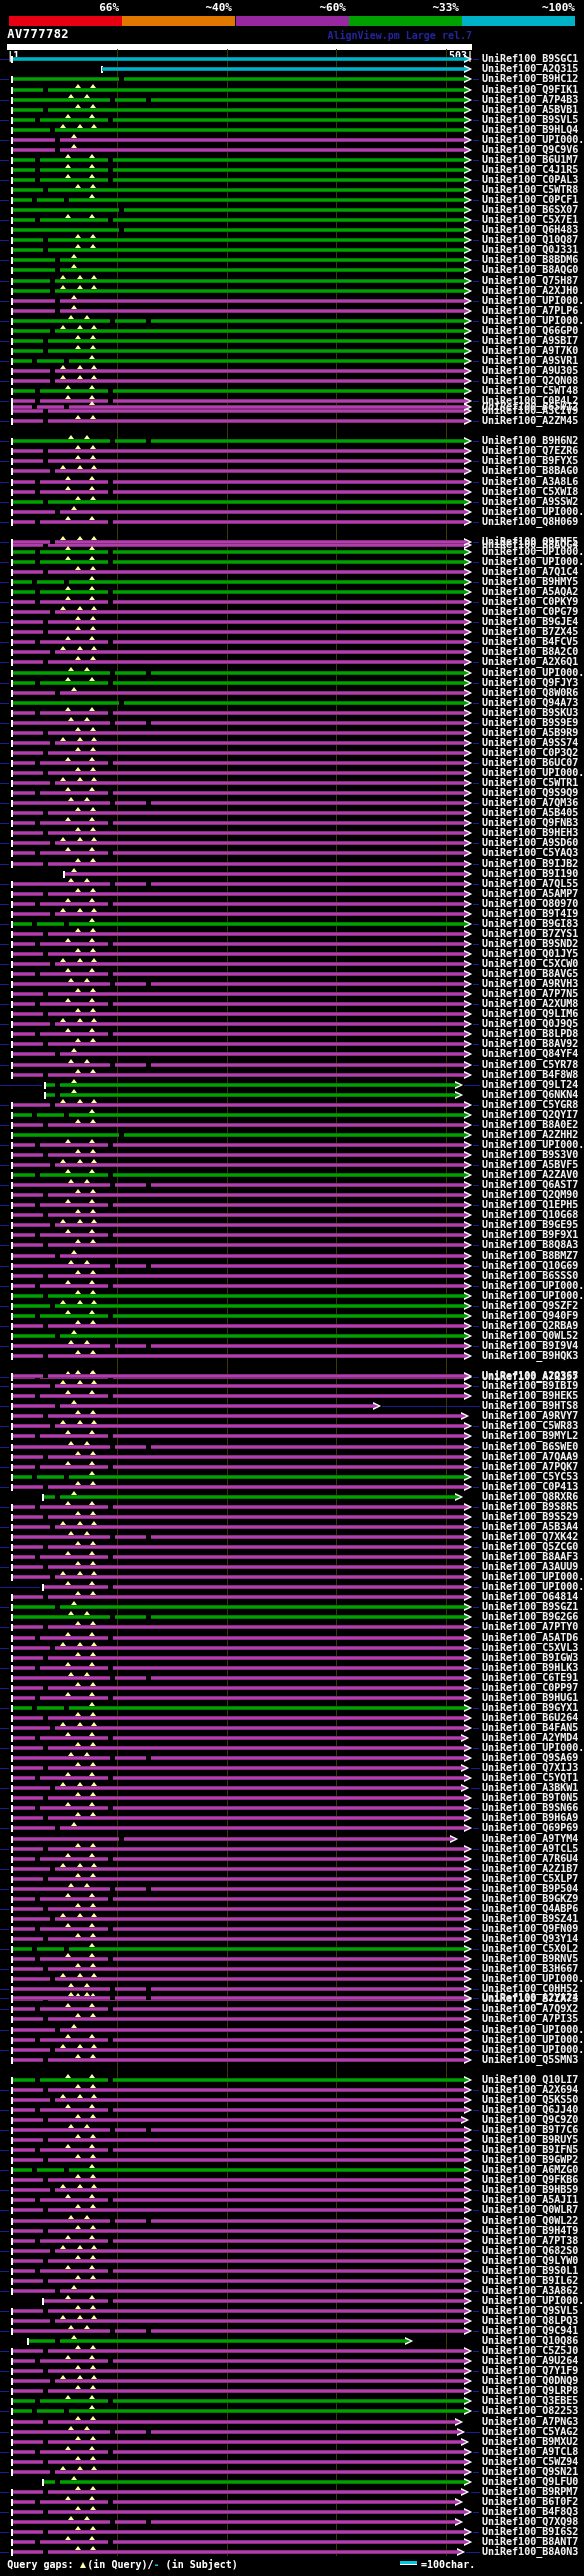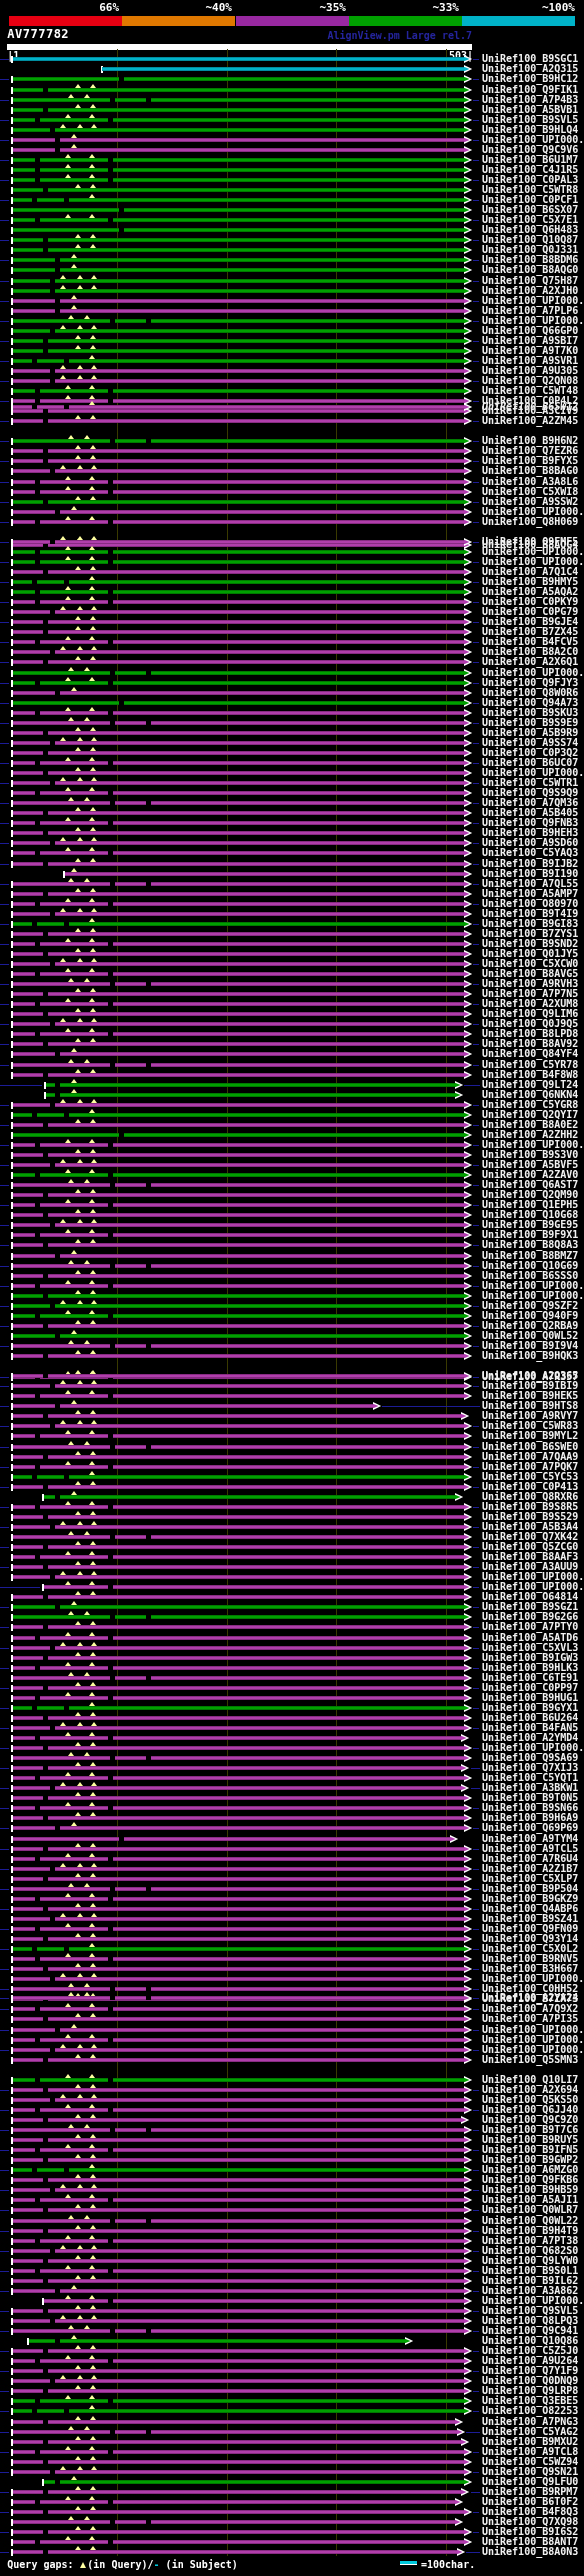--- a/index.html
+++ b/index.html
@@ -43,21 +43,21 @@
   #legend-right{position:absolute;left:421px;top:2559px;color:#fff;font-size:10px;font-weight:bold;}
 </style>
 </head>
 <body>
 
 <div id="screen">
 
   <div>
     <span class="scale-label" style="left:9.1px;width:110px;">66%</span>
     <span class="scale-label" style="left:122px;width:110px;">~40%</span>
-    <span class="scale-label" style="left:236px;width:110px;">~35%</span>
+    <span class="scale-label" style="left:236px;width:110px;">~60%</span>
     <span class="scale-label" style="left:349px;width:110px;">~33%</span>
     <span class="scale-label" style="left:462px;width:113px;">~100%</span>
     <div id="scalebar">
         <div class="scale-seg" style="left: 9.1px; width: 113px; background: rgb(230, 0, 18);"></div>
         <div class="scale-seg" style="left: 122px; width: 113px; background: rgb(224, 120, 0);"></div>
         <div class="scale-seg" style="left: 236px; width: 113px; background: rgb(152, 40, 160);"></div>
         <div class="scale-seg" style="left: 349px; width: 113px; background: rgb(0, 160, 0);"></div>
         <div class="scale-seg" style="left: 462px; width: 113px; background: rgb(0, 178, 200);"></div>
       </div>
   </div>

